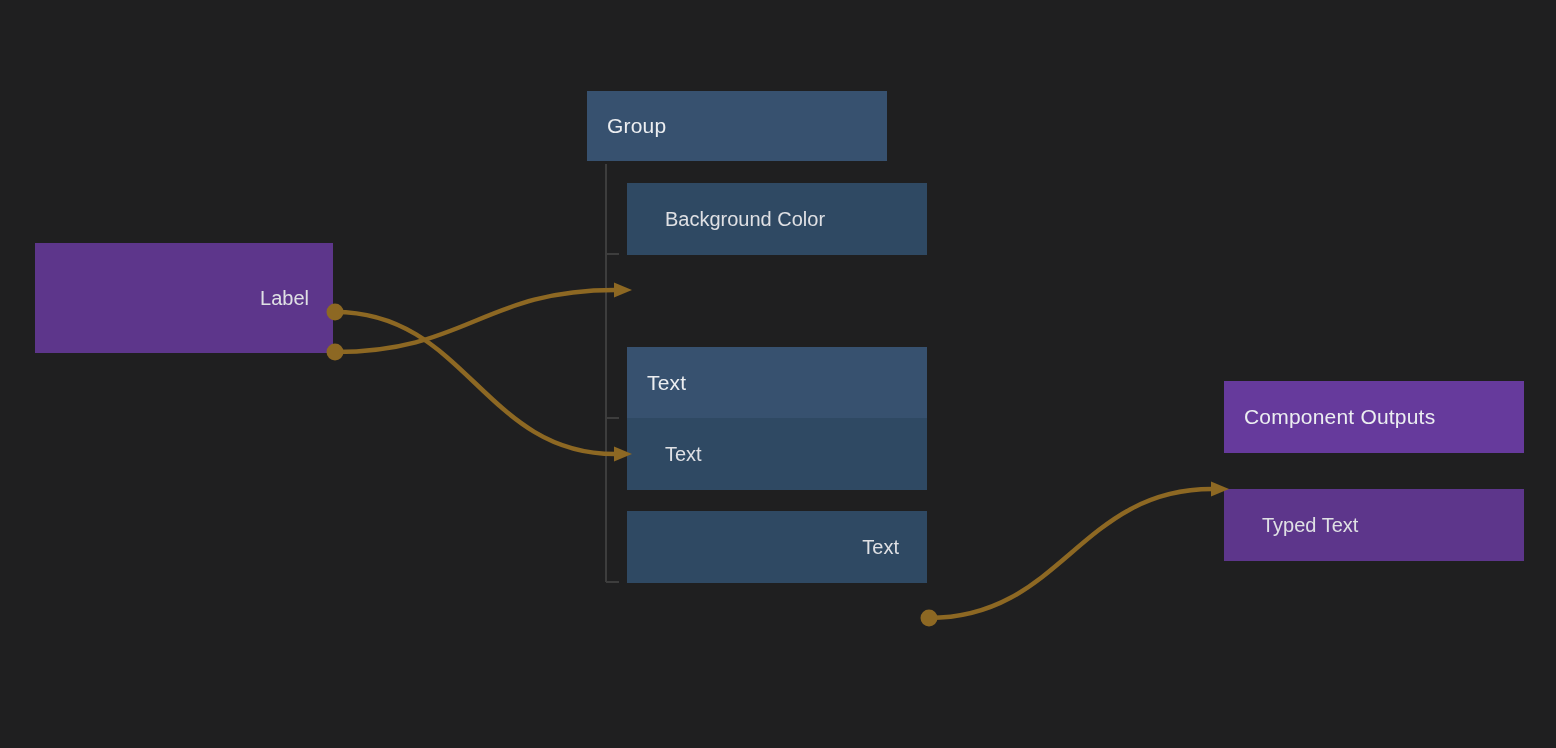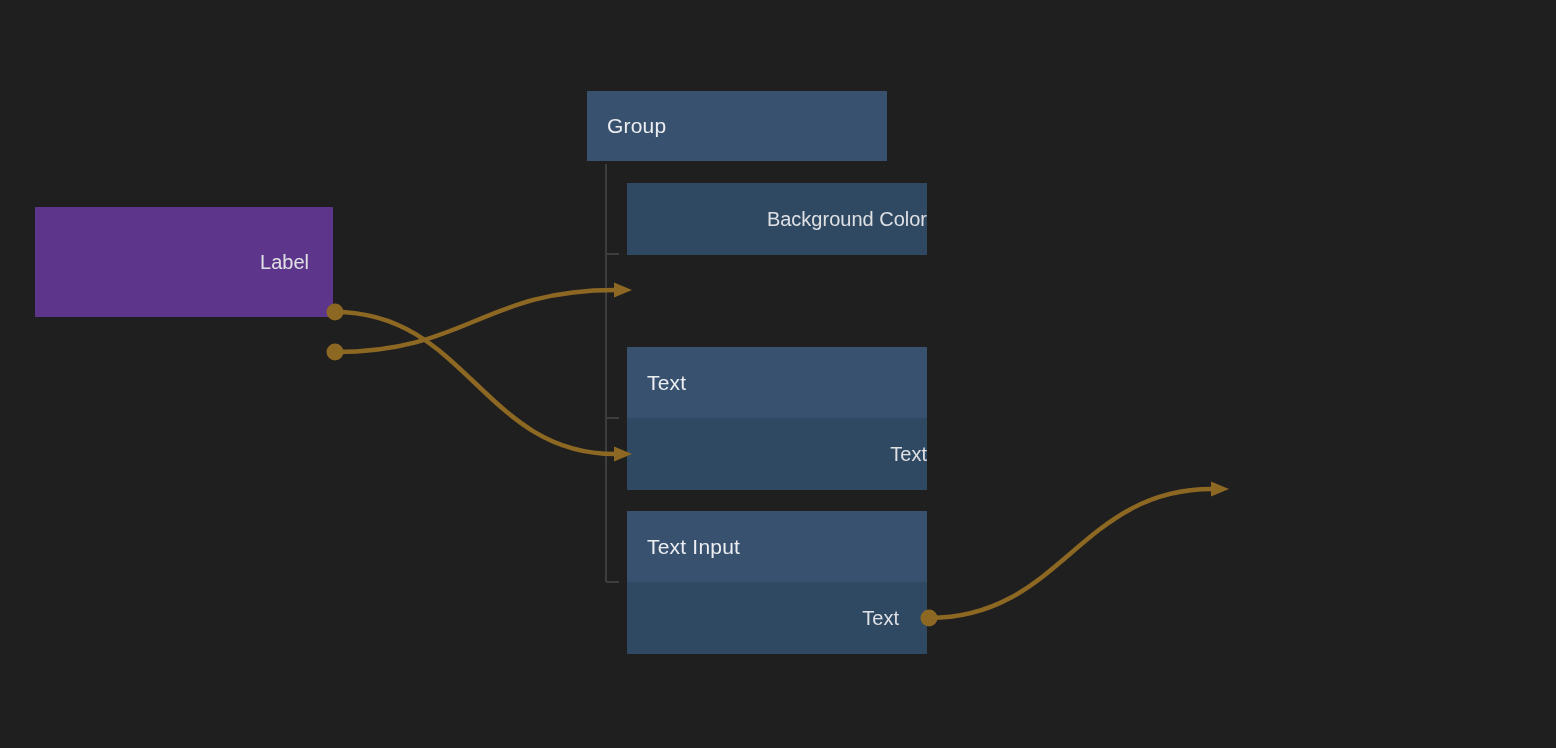--- a/index.html
+++ b/index.html
@@ -27,32 +27,32 @@
   }
   .node-header{
     display:flex;
     align-items:center;
     padding:0 20px;
     font-size:21px;
     color:var(--title-text);
     letter-spacing:.2px;
   }
   .purple .node-header{background:var(--purple-h);height:70px;}
-  .purple .node-body{background:var(--purple-b);}
+  .purple .node-body{background:var(--purple-b);margin-top:36px;}
   .blue .node-header{background:var(--blue-h);height:71px;}
   .blue .node-body{background:var(--blue-b);}
   .node-body{display:flex;flex-direction:column;justify-content:center;}
   .port-row{
     display:flex;
     align-items:center;
     font-size:20px;
     color:var(--port-text);
     width:100%;
   }
-  .port-row.in{justify-content:flex-end;padding-left:21px;}
+  .port-row.in{justify-content:flex-start;padding-left:38px;}
   .port-row.out{justify-content:flex-end;padding-right:24px;}
   #wire-layer{
     position:absolute;inset:0;
     width:1556px;height:748px;
     z-index:5;
     pointer-events:none;
   }
 </style>
 </head>
 <body>
@@ -86,30 +86,37 @@
       <span>Text</span>
     </div>
     <div class="node-body">
       <div class="port-row in" style="height:72px;">
         <span>Text</span>
       </div>
     </div>
   </div>
 
   <div class="node blue" id="node-text-input" style="left:627px;top:511px;width:300px;">
-    <div class="node-header">
-      <span>Text Input</span>
-    </div>
     <div class="node-body">
       <div class="port-row out" style="height:72px;padding-right:28px;">
         <span>Text</span>
       </div>
     </div>
   </div>
 
+  <div class="node purple" id="node-component-outputs" style="left:1224px;top:381px;width:300px;">
+    <div class="node-header" style="height:72px;">
+      <span>Component Outputs</span>
+    </div>
+    <div class="node-body">
+      <div class="port-row in" style="height:72px;">
+        <span>Typed Text</span>
+      </div>
+    </div>
+  </div>
 
   <svg id="wire-layer" viewBox="0 0 1556 748" xmlns="http://www.w3.org/2000/svg">
       <path d="M 606 164 V 582 M 606 254 h 13 M 606 418 h 13 M 606 582 h 13" stroke="var(--tree)" stroke-width="2" fill="none"></path>
       <path d="M 335 312 C 466.4 312, 483.6 454, 615 454" stroke="var(--wire)" stroke-width="4.5" fill="none" stroke-linecap="round"></path>
       <circle cx="335" cy="312" r="8.5" fill="var(--wire)"></circle>
       <polygon points="632,454 614,446.5 614,461.5" fill="var(--wire)"></polygon>
       <path d="M 335 352 C 466.4 352, 483.6 290, 615 290" stroke="var(--wire)" stroke-width="4.5" fill="none" stroke-linecap="round"></path>
       <circle cx="335" cy="352" r="8.5" fill="var(--wire)"></circle>
       <polygon points="632,290 614,282.5 614,297.5" fill="var(--wire)"></polygon>
       <path d="M 929 618 C 1061.75 618, 1079.25 489, 1212 489" stroke="var(--wire)" stroke-width="4.5" fill="none" stroke-linecap="round"></path>

